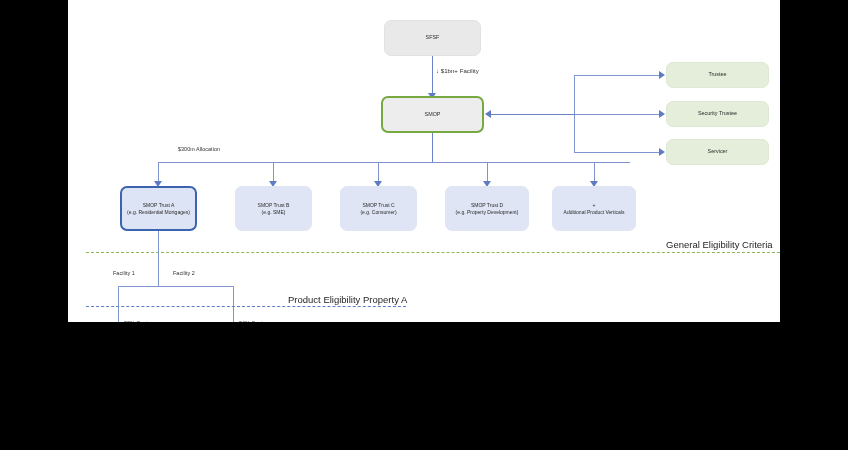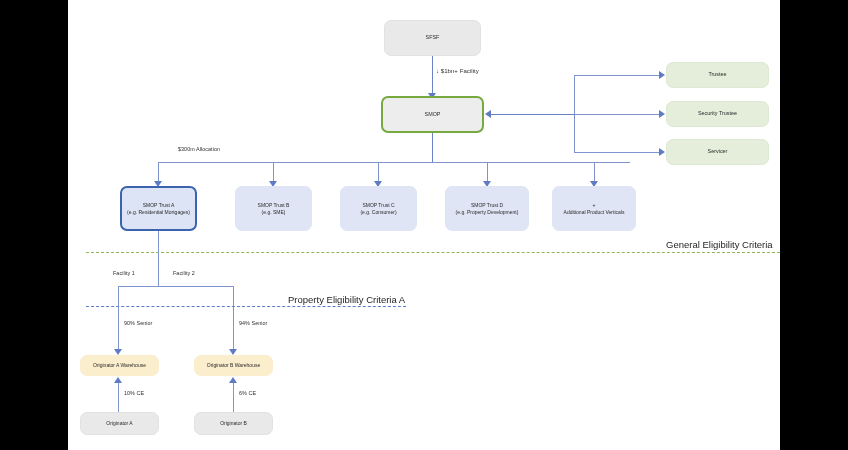--- a/index.html
+++ b/index.html
@@ -3,21 +3,21 @@
 <meta charset="utf-8">
 <title>SMOP Structure Diagram</title>
 <style>
   html,body{margin:0;padding:0;background:#000;}
   body{
     font-family:"Liberation Sans","DejaVu Sans",sans-serif;
     -webkit-font-smoothing:antialiased;
   }
   #screen{
     position:relative;
-    width:848px;height:450px;
+    width:848px;height:322px;
     background:#000;
     overflow:hidden;
   }
   #canvas{
     position:absolute;
     left:68px;top:0px;
     width:712px;height:450px;
     background:#ffffff;
     overflow:hidden;
   }
@@ -171,21 +171,21 @@
     <div class="ln lnv ln-thick" style="left:90px;top:231px;width:1.2px;height:55px;"></div>
 
     <div class="elabel" style="left:45px;top:270px;">Facility 1</div>
     <div class="elabel" style="left:105px;top:270px;">Facility 2</div>
 
     <div class="ln lnh ln-thick" style="left:50px;top:286px;width:116px;height:1px;"></div>
     <div class="ln lnv ln-thick" style="left:50px;top:286px;width:1.2px;height:65px;"></div>
     <div class="ln lnv ln-thick" style="left:165px;top:286px;width:1.2px;height:65px;"></div>
 
     <div class="rule rule-blue" style="left:18px;top:306px;width:320px;"></div>
-    <div class="rule-label" style="left:220px;top:294px;">Property Eligibility Criteria A</div>
+    <div class="rule-label" style="left:220px;top:294px;">Product Eligibility Property A</div>
 
     <div class="elabel" style="left:56px;top:320px;">90% Senior</div>
     <div class="elabel" style="left:171px;top:320px;">94% Senior</div>
 
     <div class="arw arw-d" style="left:46px;top:349px;"></div>
     <div class="arw arw-d" style="left:161px;top:349px;"></div>
 
     <div class="node n-ware t-node-sm" style="left:12px;top:355px;width:79px;height:21px;">
       <span class="lbl">Originator A Warehouse</span>
     </div>

